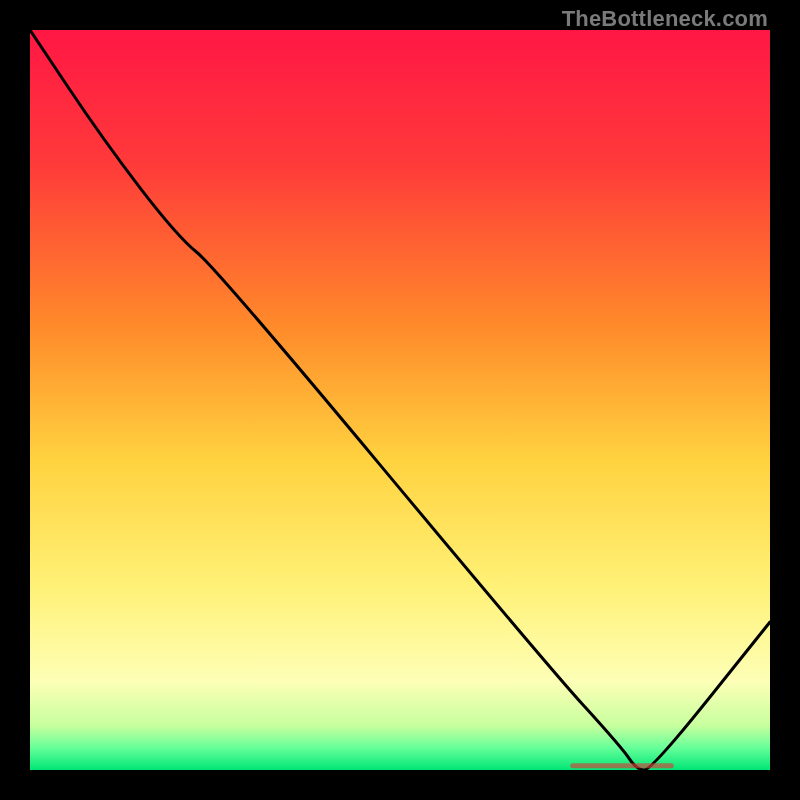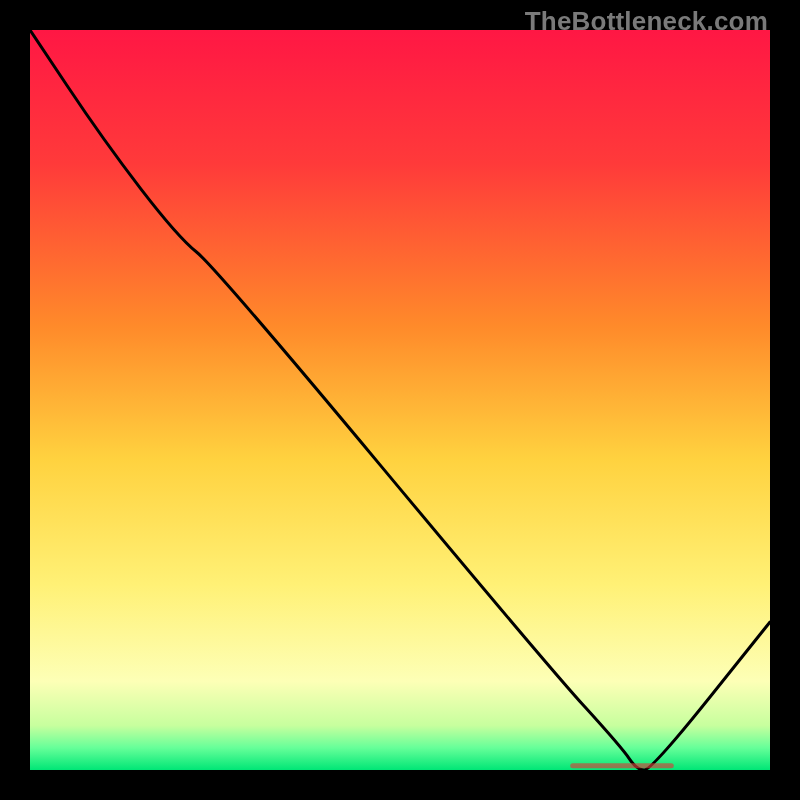--- a/index.html
+++ b/index.html
@@ -31,21 +31,21 @@
   .curve {
     position: absolute;
     inset: 0;
   }
   .watermark {
     position: absolute;
     top: 6px;
     right: 32px;
     color: #7a7a7a;
     font-weight: 700;
-    font-size: 26px;
+    font-size: 22px;
     letter-spacing: 0.2px;
     user-select: none;
   }
   .bottom-label {
     position: absolute;
     color: #d4403a;
     font-weight: 700;
     font-size: 14px;
     letter-spacing: 2px;
     opacity: 0.55;

